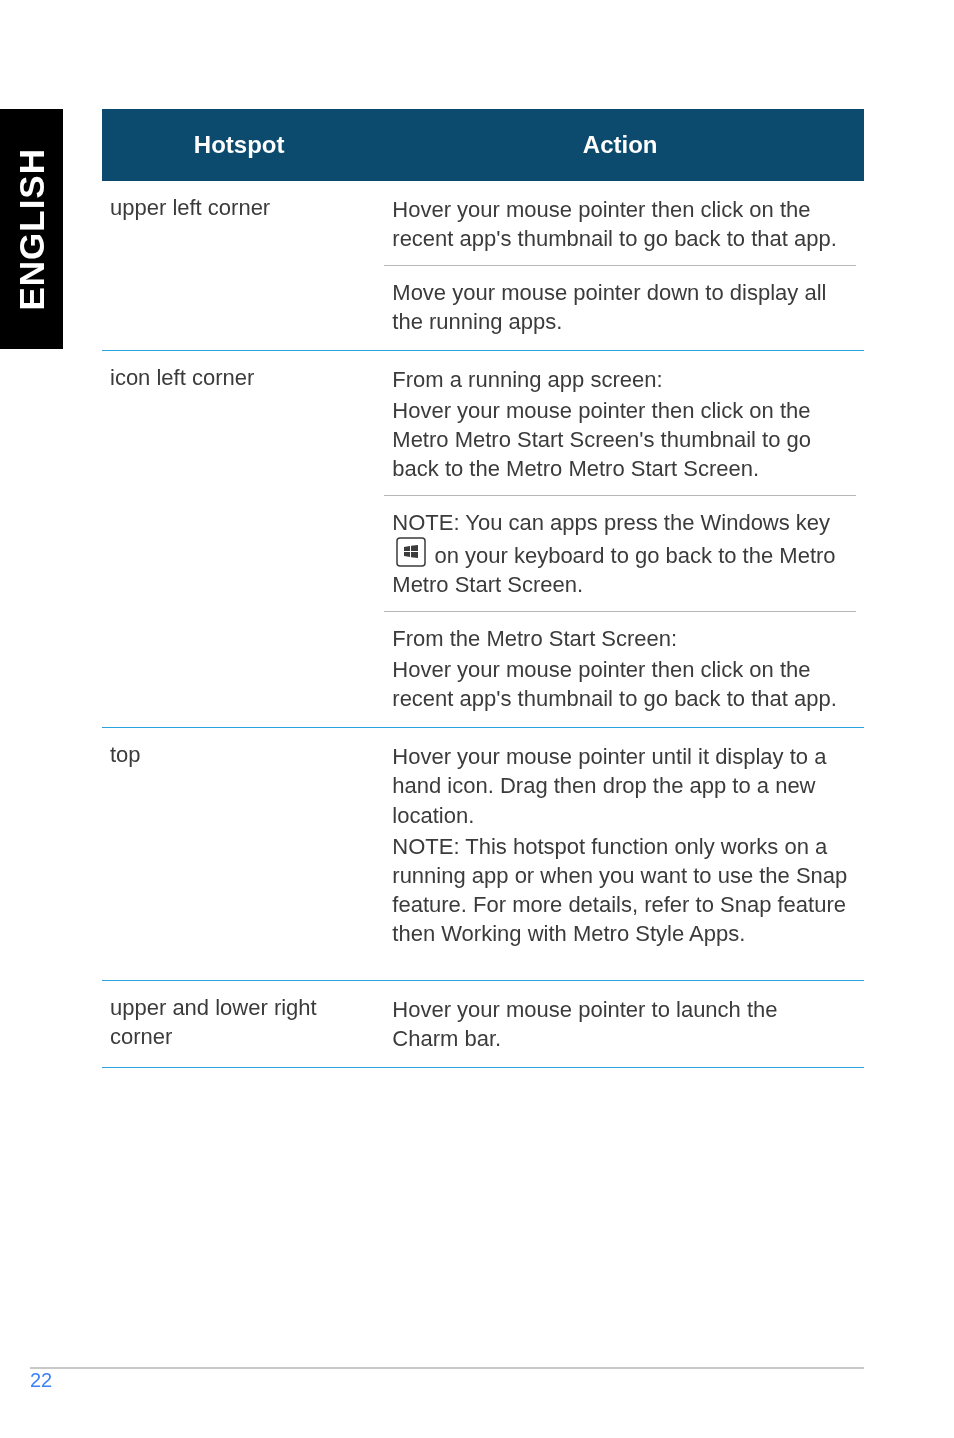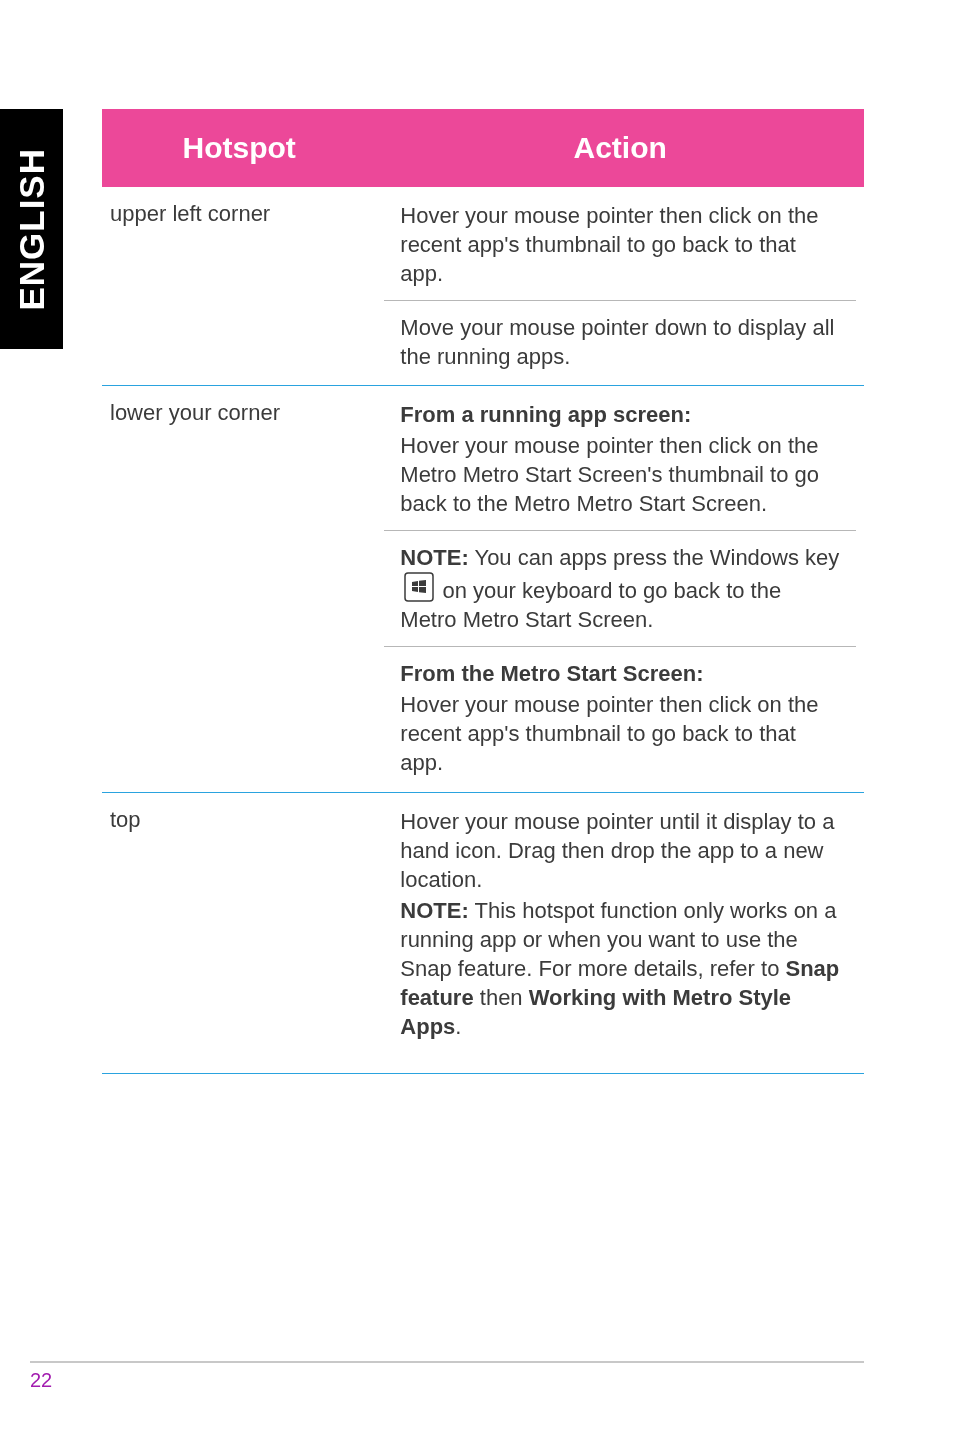--- a/index.html
+++ b/index.html
@@ -24,62 +24,61 @@
   .content {
     position: absolute;
     left: 102px; top: 109px;
     width: 762px;
   }
   table.hot {
     width: 100%;
     border-collapse: collapse;
   }
   table.hot thead th {
-    background: #ec4899;
+    background: #0c4a6e;
     color: #fff;
     font-weight: 700;
-    font-size: 30px;
+    font-size: 24px;
     padding: 22px 10px;
     text-align: center;
     border: none;
   }
   table.hot thead th.col-hotspot { width: 36%; }
   table.hot thead th.col-action  { width: 64%; }
   table.hot td {
     vertical-align: top;
     font-size: 22px;
     line-height: 1.32;
     color: #3b3b3b;
   }
   .cell-hotspot { padding: 12px 12px 12px 8px; }
   .cell-action  { padding: 12px 8px 12px 8px; }
   .inner-divider {
     border-top: 1px solid #b7b7b7;
     margin: 12px 0;
   }
   .row-sep td { border-bottom: 1px solid #2aa3df; }
-  .para { margin: 2px 16px; }
-  .bold { font-weight: 700; }
+  .para { margin: 2px 8px; }
+  .bold { font-weight: 400; }
   .key-icn {
     display: inline-block;
     vertical-align: -4px;
     margin: 0 2px 0 4px;
   }
   .key-icn svg { display: block; }
   .footer {
     position: absolute;
     left: 30px; right: 90px;
     bottom: 46px;
     border-top: 2px solid #c8c8c8;
-    padding-top: 6px;
     display: flex;
     justify-content: space-between;
     align-items: baseline;
     font-size: 20px;
-    color: #a21caf;
+    color: #3b82f6;
     margin-top: 42px;
   }
   .footer .reg { font-size: 12px; vertical-align: super; }
 </style>
 </head>
 <body>
 
 <div class="page">
 
   <div class="side-tab">
@@ -97,21 +96,21 @@
       <tbody>
           <tr class="row-sep">
             <td class="cell-hotspot">upper left corner</td>
             <td class="cell-action">
               <div class="para"><span>Hover your mouse pointer then click on the recent app's thumbnail to go back to that app.</span></div>
               <div class="inner-divider"></div>
               <div class="para"><span>Move your mouse pointer down to display all the running apps.</span></div>
             </td>
           </tr>
           <tr class="row-sep">
-            <td class="cell-hotspot">lower your corner</td>
+            <td class="cell-hotspot">icon left corner</td>
             <td class="cell-action">
               <div class="para"><span class="bold">From a running app screen:</span></div>
               <div class="para"><span>Hover your mouse pointer then click on the Metro Metro Start Screen's thumbnail to go back to the Metro Metro Start Screen.</span></div>
               <div class="inner-divider"></div>
               <div class="para"><span class="bold">NOTE:</span><span>  You can apps press the Windows key </span><span class="key-icn"><svg width="30" height="30" viewBox="0 0 30 30">
                     <rect x="1" y="1" width="28" height="28" rx="3" ry="3" fill="none" stroke="#3b3b3b" stroke-width="1.5"></rect>
                     <g fill="#3b3b3b">
                       <polygon points="8,10 14,9 14,14 8,14"></polygon>
                       <polygon points="15,8.8 22,8 22,14 15,14"></polygon>
                       <polygon points="8,15 14,15 14,20 8,19"></polygon>
@@ -124,20 +123,26 @@
             </td>
           </tr>
           <tr class="row-sep">
             <td class="cell-hotspot">top</td>
             <td class="cell-action">
               <div class="para"><span>Hover your mouse pointer until it display to a hand icon. Drag then drop the app to a new location.</span></div>
               <div class="para"><span class="bold">NOTE:</span><span>  This hotspot function only works on a running app or when you want to use the Snap feature. For more details, refer to </span><span class="bold">Snap feature</span><span> then </span><span class="bold">Working with Metro Style Apps</span><span>.</span></div>
               <div style="height: 18px;"></div>
             </td>
           </tr>
+          <tr class="row-sep">
+            <td class="cell-hotspot">upper and lower right corner</td>
+            <td class="cell-action">
+              <div class="para"><span>Hover your mouse pointer to launch the Charm bar.</span></div>
+            </td>
+          </tr>
         </tbody>
     </table>
   </div>
 
   <div class="footer">
     <span>22</span>
   </div>
 
 </div>
 

